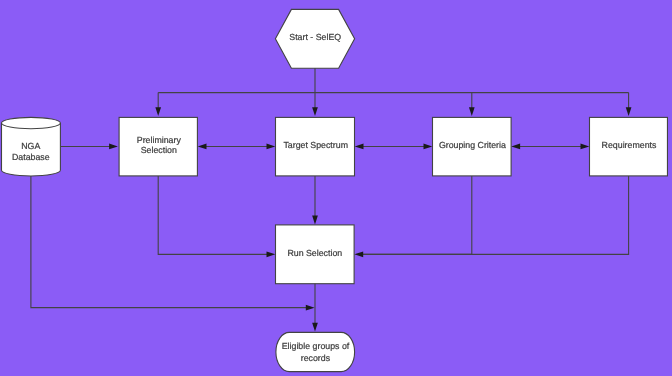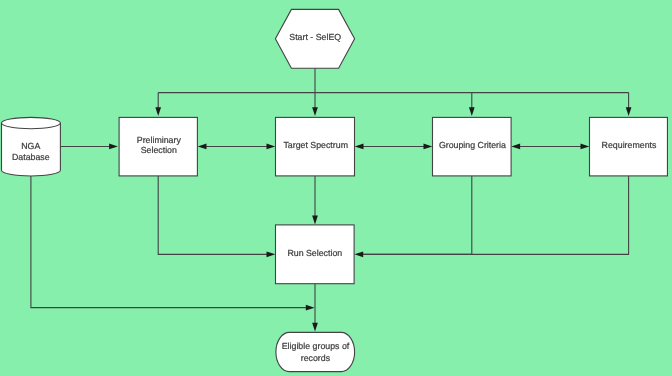--- a/index.html
+++ b/index.html
@@ -8,21 +8,21 @@
     padding: 0;
     width: 672px;
     height: 376px;
     background: #ffffff;
     overflow: hidden;
   }
   #canvas {
     position: relative;
     width: 672px;
     height: 376px;
-    background: #86efac;
+    background: #8b5cf6;
   }
   svg#diagram {
     position: absolute;
     left: 0;
     top: 0;
     width: 672px;
     height: 376px;
     shape-rendering: geometricPrecision;
   }
   .shape {

